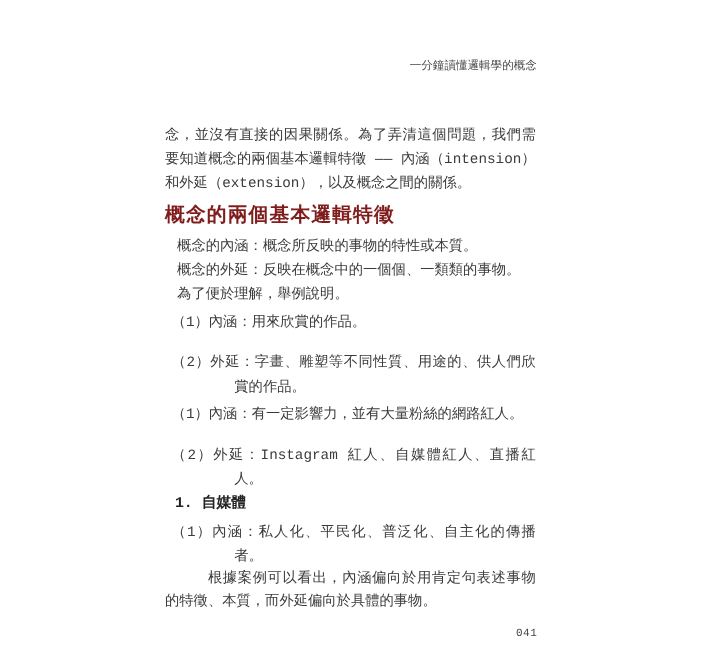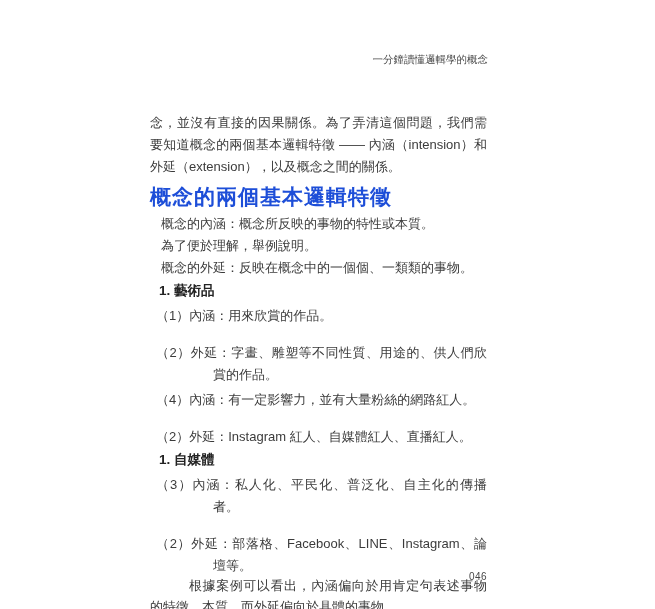--- a/index.html
+++ b/index.html
@@ -6,21 +6,21 @@
     margin: 0;
     padding: 0;
     background: #ffffff;
   }
   .page {
     position: relative;
     width: 655px;
     height: 609px;
     background: #ffffff;
     overflow: hidden;
-    font-family: Liberation Sans, sans-serif;
+    font-family: Liberation Mono, monospace;
     color: #3b3b3b;
   }
   .running-header {
     position: absolute;
     top: 53px;
     left: 372px;
     width: 116px;
     font-size: 10.5px;
     letter-spacing: 0;
     color: #4a4a4a;
@@ -35,25 +35,25 @@
     font-size: 13px;
     line-height: 22px;
   }
   .intro {
     margin: 0;
     text-align: justify;
     text-justify: inter-character;
   }
   .section-heading {
     margin: 7px 0 0 0;
-    font-size: 21px;
+    font-size: 18px;
     font-weight: bold;
     letter-spacing: 1px;
     line-height: 24px;
-    color: #1d4ed8;
+    color: #7f1d1d;
     white-space: nowrap;
   }
   .defs {
     margin-top: 4px;
     padding-left: 11px;
   }
   .def-line {
     white-space: nowrap;
   }
   .example-title {
@@ -102,46 +102,44 @@
   <div class="running-header">一分鐘讀懂邏輯學的概念</div>
 
   <div class="content">
 
     <p class="intro">念，並沒有直接的因果關係。為了弄清這個問題，我們需要知道概念的兩個基本邏輯特徵 —— 內涵（intension）和外延（extension），以及概念之間的關係。</p>
 
     <h2 class="section-heading">概念的兩個基本邏輯特徵</h2>
 
     <div class="defs">
       <div class="def-line">概念的內涵：概念所反映的事物的特性或本質。</div>
+      <div class="def-line">概念的外延：反映在概念中的一個個、一類類的事物。</div>
       <div class="def-line">為了便於理解，舉例說明。</div>
-      <div class="def-line">概念的外延：反映在概念中的一個個、一類類的事物。</div>
     </div>
 
     <div class="example">
-      <p class="example-title">1. 藝術品</p>
       <div class="example-items">
         <div class="item">（1）內涵：用來欣賞的作品。</div>
         <div class="item">（2）外延：字畫、雕塑等不同性質、用途的、供人們欣賞的作品。</div>
       </div>
     </div>
 
     <div class="example">
       <div class="example-items">
-        <div class="item">（4）內涵：有一定影響力，並有大量粉絲的網路紅人。</div>
+        <div class="item">（1）內涵：有一定影響力，並有大量粉絲的網路紅人。</div>
         <div class="item">（2）外延：Instagram 紅人、自媒體紅人、直播紅人。</div>
       </div>
     </div>
 
     <div class="example">
       <p class="example-title">1. 自媒體</p>
       <div class="example-items">
-        <div class="item">（3）內涵：私人化、平民化、普泛化、自主化的傳播者。</div>
-        <div class="item">（2）外延：部落格、Facebook、LINE、Instagram、論壇等。</div>
+        <div class="item">（1）內涵：私人化、平民化、普泛化、自主化的傳播者。</div>
       </div>
     </div>
 
     <p class="conclusion">根據案例可以看出，內涵偏向於用肯定句表述事物的特徵、本質，而外延偏向於具體的事物。</p>
 
   </div>
 
-  <div class="page-number">046</div>
+  <div class="page-number">041</div>
 
 </div>
 
 </body></html>

